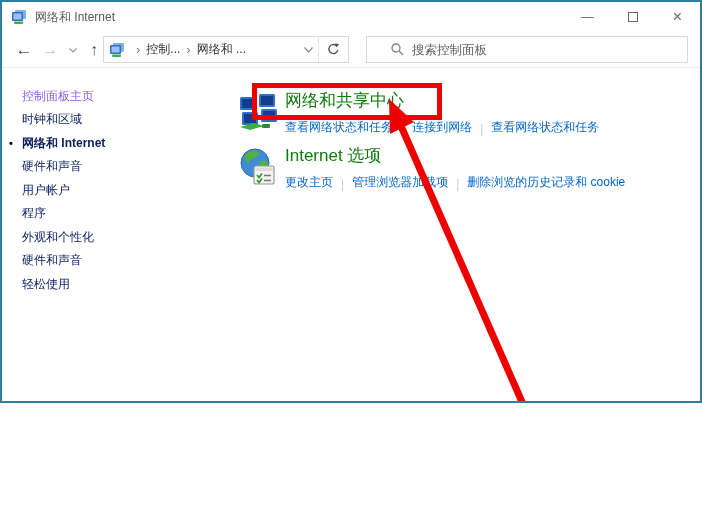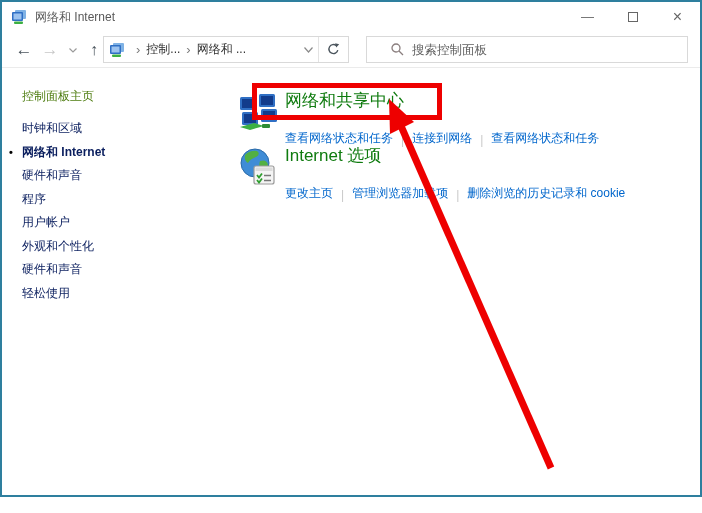--- a/index.html
+++ b/index.html
@@ -2,21 +2,21 @@
 <html><head>
 <meta charset="utf-8">
 <style>
   * { box-sizing: border-box; margin: 0; padding: 0; }
   html,body { width:702px; height:513px; }
   body {
     font-family: "Liberation Sans", "DejaVu Sans", sans-serif;
     background:#fff;
   }
   .window {
-    position:relative; width:702px; height:497px;
+    position:relative; width:702px; height:403px;
     background:#fff;
     border:2px solid #2e7f9e;
     overflow:hidden;
   }
   
   .titlebar {
     position:relative; height:30px;
     display:flex; align-items:center;
     padding-left:9px; background:#fff;
   }
@@ -61,33 +61,33 @@
   }
   .searchbox svg { margin-right:8px; }
   .searchbox input {
     border:none; outline:none; flex:1; font-size:12.5px; color:#444;
     font-family: "Liberation Sans", "DejaVu Sans", sans-serif;
   }
   .searchbox input::placeholder { color:#5f5f5f; opacity:1; }
   
   .win-body { position:relative; height:444px; display:flex; }
   .sidebar { width:218px; padding:20px 0 0 20px; font-size:12px; }
-  .sidebar-home { color:#4d7c0f; margin-bottom:12px; display:block; cursor:pointer; }
+  .sidebar-home { color:#8b5cf6; margin-bottom:3px; display:block; cursor:pointer; }
   .sidebar-list { list-style:none; }
   .sidebar-item { position:relative; color:#0a1e5e; line-height:23.5px; cursor:pointer; white-space:nowrap; }
   .sidebar-item.active { font-weight:bold; }
   .sidebar-item .bullet { position:absolute; left:-13px; font-size:11px; color:#000; }
   .content { position:relative; flex:1; }
   .cp-section { position:absolute; left:18px; display:flex; }
   .cp-section.s1 { top:21px; }
   .cp-section.s2 { top:76px; }
   .cp-section .big-icon { width:40px; height:40px; margin-top:4px; }
   .cp-section .sec-text { margin-left:7px; }
   .sec-title { font-size:17px; color:#0f7b0f; line-height:24px; cursor:pointer; white-space:nowrap; }
-  .sec-links { margin-top:17px; font-size:12px; display:flex; align-items:flex-end; white-space:nowrap; }
+  .sec-links { margin-top:6px; font-size:12px; display:flex; align-items:flex-end; white-space:nowrap; }
   .sec-links a { color:#0066cc; text-decoration:none; cursor:pointer; }
   .link-sep { color:#c9c9c9; margin:0 8px; font-size:12px; }
   
   .highlight-rect {
     position:absolute; left:250px; top:81px; width:190px; height:37px;
     border:5px solid #ee0000; z-index:5; pointer-events:none;
   }
   .arrow-overlay { position:absolute; left:0; top:0; z-index:6; pointer-events:none; }
 </style>
 </head>
@@ -161,22 +161,22 @@
     </div>
   </div>
 
   <div class="win-body">
     <div class="sidebar">
       <span class="sidebar-home">控制面板主页</span>
       <ul class="sidebar-list">
         <li class="sidebar-item">时钟和区域</li>
         <li class="sidebar-item active"><span class="bullet">•</span><span>网络和 Internet</span></li>
         <li class="sidebar-item">硬件和声音</li>
+        <li class="sidebar-item">用户帐户</li>
         <li class="sidebar-item">程序</li>
-        <li class="sidebar-item">用户帐户</li>
         <li class="sidebar-item">外观和个性化</li>
         <li class="sidebar-item">硬件和声音</li>
         <li class="sidebar-item">轻松使用</li>
       </ul>
     </div>
 
     <div class="content">
 
       <div class="cp-section s1">
         <svg class="big-icon" viewBox="0 0 40 40">

